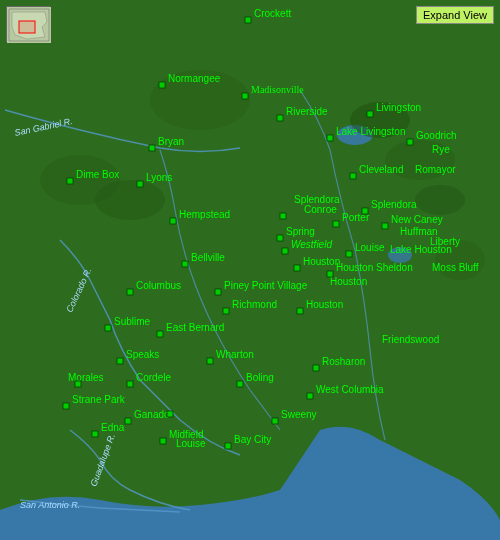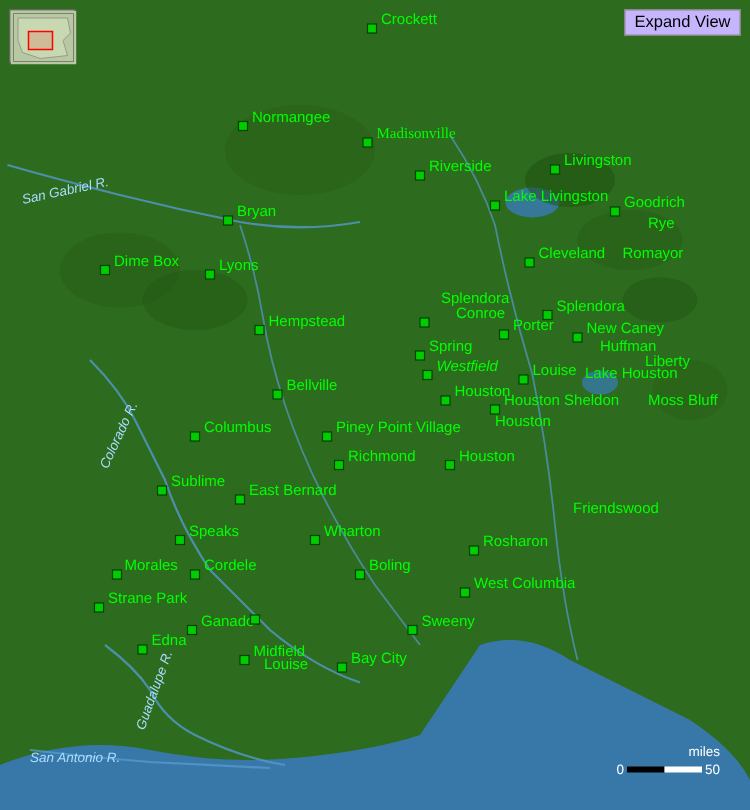--- a/index.html
+++ b/index.html
@@ -24,21 +24,21 @@
       position: absolute;
       top: 0; left: 0;
       width: 100%; height: 100%;
     }
 
     
     #expand-btn {
       position: absolute;
       top: 6px;
       right: 6px;
-      background: #c4b5fd;
+      background: #bef264;
       border: 1px solid #888;
       padding: 2px 6px;
       font-size: 11px;
       cursor: pointer;
       z-index: 10;
       color: #000;
     }
 
     
     #overview-map {
@@ -312,21 +312,21 @@
         <rect x="1" y="1" width="6" height="6" fill="#00cc00" stroke="#004400" stroke-width="0.8"></rect>
       </svg></div>
       <div class="city-label" style="left: 216px; top: 349px;">Wharton</div>
       <div class="city-marker" style="left: 312px; top: 358px;"><svg viewBox="0 0 8 8" xmlns="http://www.w3.org/2000/svg">
         <rect x="1" y="1" width="6" height="6" fill="#00cc00" stroke="#004400" stroke-width="0.8"></rect>
       </svg></div>
       <div class="city-label" style="left: 322px; top: 356px;">Rosharon</div>
       <div class="city-marker" style="left: 74px; top: 374px;"><svg viewBox="0 0 8 8" xmlns="http://www.w3.org/2000/svg">
         <rect x="1" y="1" width="6" height="6" fill="#00cc00" stroke="#004400" stroke-width="0.8"></rect>
       </svg></div>
-      <div class="city-label" style="left: 83px; top: 372px;">Morales</div>
+      <div class="city-label" style="left: 68px; top: 372px;">Morales</div>
       <div class="city-marker" style="left: 126px; top: 374px;"><svg viewBox="0 0 8 8" xmlns="http://www.w3.org/2000/svg">
         <rect x="1" y="1" width="6" height="6" fill="#00cc00" stroke="#004400" stroke-width="0.8"></rect>
       </svg></div>
       <div class="city-label" style="left: 136px; top: 372px;">Cordele</div>
       <div class="city-marker" style="left: 236px; top: 374px;"><svg viewBox="0 0 8 8" xmlns="http://www.w3.org/2000/svg">
         <rect x="1" y="1" width="6" height="6" fill="#00cc00" stroke="#004400" stroke-width="0.8"></rect>
       </svg></div>
       <div class="city-label" style="left: 246px; top: 372px;">Boling</div>
       <div class="city-marker" style="left: 306px; top: 386px;"><svg viewBox="0 0 8 8" xmlns="http://www.w3.org/2000/svg">
         <rect x="1" y="1" width="6" height="6" fill="#00cc00" stroke="#004400" stroke-width="0.8"></rect>
@@ -355,24 +355,15 @@
       <div class="city-marker" style="left: 159px; top: 431px;"><svg viewBox="0 0 8 8" xmlns="http://www.w3.org/2000/svg">
         <rect x="1" y="1" width="6" height="6" fill="#00cc00" stroke="#004400" stroke-width="0.8"></rect>
       </svg></div>
       <div class="city-label" style="left: 169px; top: 429px;">Midfield</div>
       <div class="city-marker" style="left: 224px; top: 436px;"><svg viewBox="0 0 8 8" xmlns="http://www.w3.org/2000/svg">
         <rect x="1" y="1" width="6" height="6" fill="#00cc00" stroke="#004400" stroke-width="0.8"></rect>
       </svg></div>
       <div class="city-label" style="left: 234px; top: 434px;">Bay City</div>
     </div>
 
-  <div id="scale-bar">
-    <div class="scale-text">miles</div>
-    <div class="scale-line">
-      <span style="font-size:9px;color:#fff;margin-right:2px;">0</span>
-      <span class="scale-segment" style="width:25px;background:#000;"></span>
-      <span class="scale-segment" style="width:25px;background:#fff;"></span>
-      <span style="font-size:9px;color:#fff;margin-left:2px;">50</span>
-    </div>
-  </div>
 
 
 </div>
 
 </body></html>

